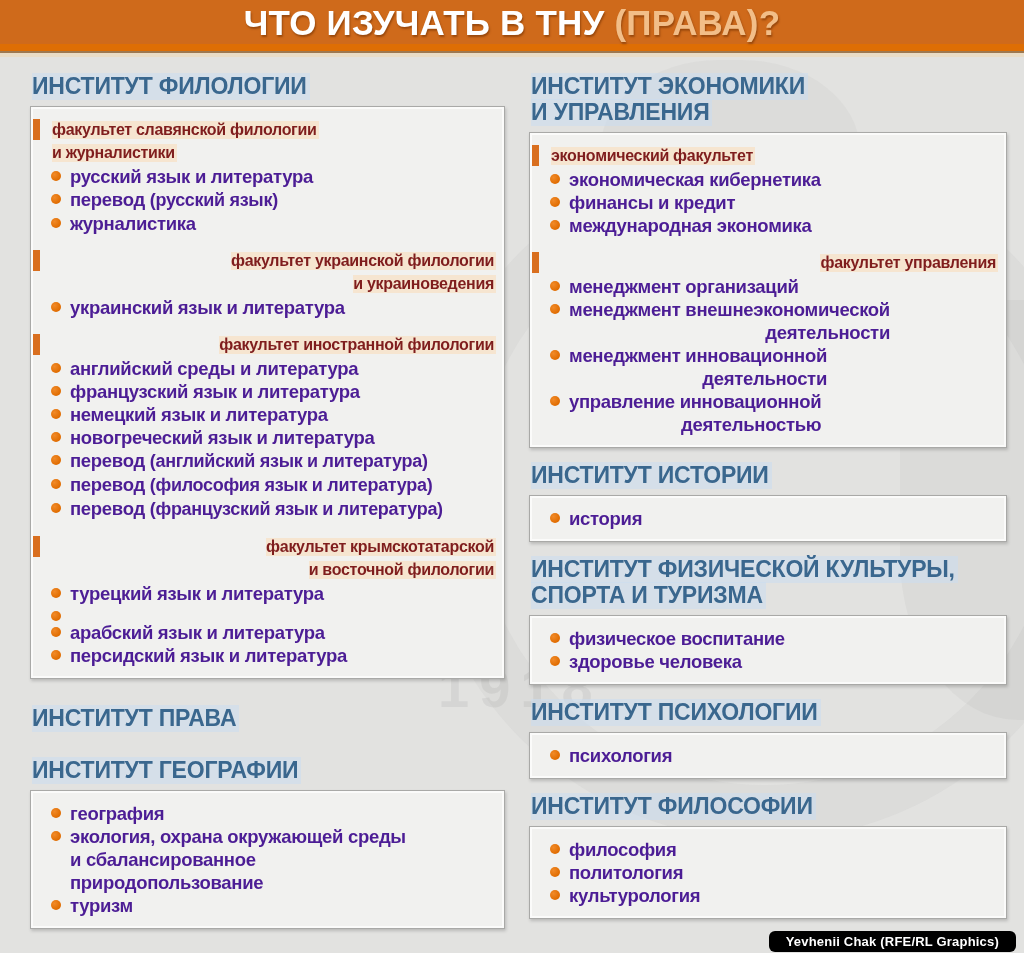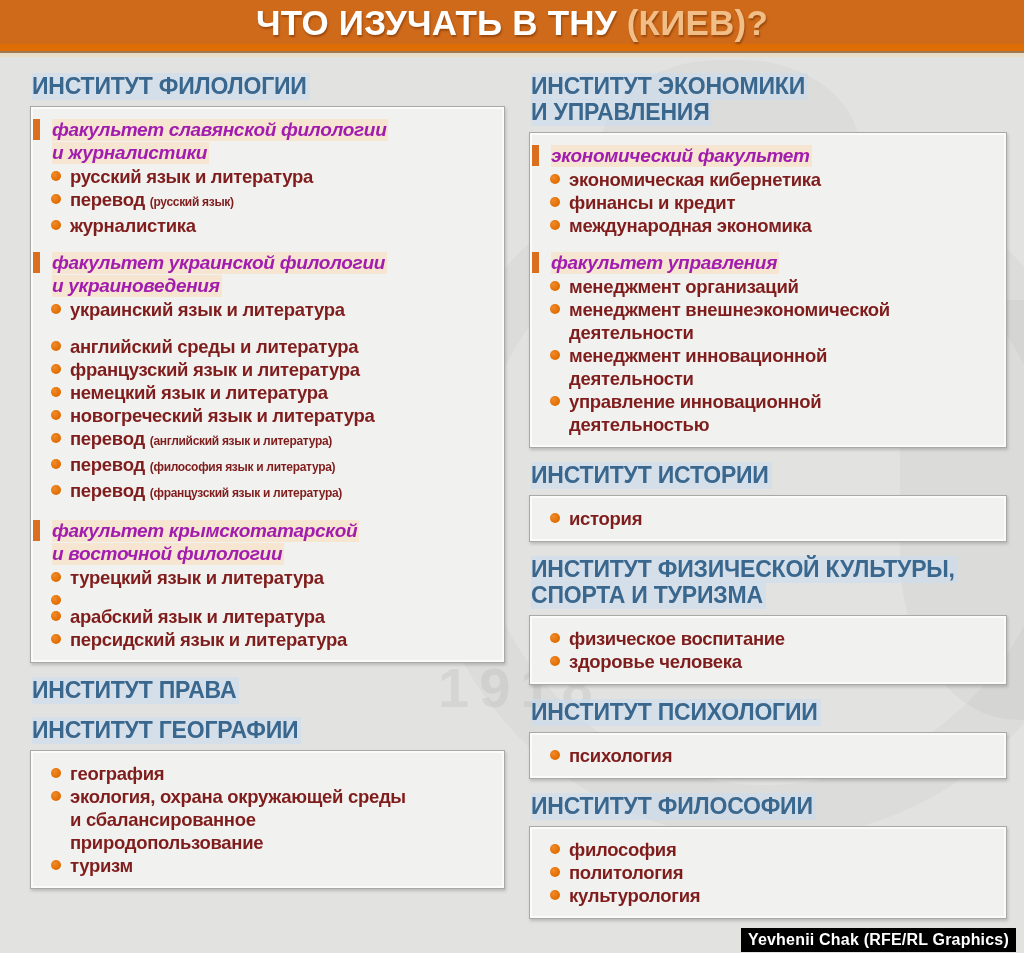--- a/index.html
+++ b/index.html
@@ -25,68 +25,68 @@
     margin:0;padding:0 0 12px 0;font-size:35px;font-weight:bold;color:#FFFFFF;
     letter-spacing:0.2px;text-shadow:1px 2px 2px rgba(110,45,0,0.55);white-space:nowrap;
   }
   .banner h1 .paren{color:#F2BE88;}
 
   .content{display:flex;gap:24px;padding:16px 19px 0 30px;position:relative;}
   .col{width:475px;flex:0 0 475px;}
   .col:last-child{width:478px;flex:0 0 478px;}
 
   section{margin-bottom:14px;}
-  .col.left section{margin-bottom:14px;}
+  .col.left section{margin-bottom:26px;}
 
   h2.institute{
     margin:0 0 7px 2px;font-size:23px;line-height:26px;font-weight:bold;
     color:#3A678E;letter-spacing:-0.2px;white-space:pre-line;
   }
   h2.institute .hl{background:rgba(203,221,240,0.55);box-decoration-break:clone;-webkit-box-decoration-break:clone;padding:0 3px 1px 0;}
 
   .box{
     background:#F1F1EF;border:1px solid #A9A9A7;
     box-shadow:inset 0 0 0 2px #FBFBFA,1px 2px 3px rgba(0,0,0,0.18);
     padding:11px 8px 11px 13px;position:relative;
   }
-  .group + .group{margin-top:14px;}
+  .group + .group{margin-top:14px;text-align:right;}
 
   .faculty{
-    position:relative;color:#a21caf;font-weight:bold;font-size:19px;line-height:23px;
-    letter-spacing:-0.3px;padding-left:8px;margin-bottom:1px;white-space:pre-line;font-style:italic;
+    position:relative;color:#7f1d1d;font-weight:bold;font-size:16px;line-height:23px;
+    letter-spacing:-0.3px;padding-left:8px;margin-bottom:1px;white-space:pre-line;
   }
   .faculty::before{
     content:"";position:absolute;left:-11px;top:1px;width:7px;height:21px;background:#D96F1F;
   }
   .faculty .hl{background:rgba(250,219,183,0.55);box-decoration-break:clone;-webkit-box-decoration-break:clone;padding:0 2px 1px 0;}
 
-  .course{display:flex;align-items:flex-start;color:#7f1d1d;font-weight:bold;font-size:18.5px;line-height:23px;letter-spacing:-0.3px;}
+  .course{display:flex;align-items:flex-start;color:#4c1d95;font-weight:bold;font-size:18.5px;line-height:23px;letter-spacing:-0.3px;}
   .bullet{
     flex:0 0 10px;width:10px;height:10px;border-radius:50%;
     background:radial-gradient(circle at 35% 35%,#F18A28 0%,#E06C00 70%);
     margin:6px 9px 0 7px;
   }
   .course .text{white-space:pre-line;}
-  .course .note{font-size:12px;}
+  .course .note{font-size:18px;}
 
   .credit{
     position:absolute;right:8px;bottom:1px;background:#000000;color:#FFFFFF;
-    font-size:16px;font-weight:bold;padding:3px 7px;letter-spacing:0.2px;
+    font-size:13px;font-weight:bold;padding:3px 17px;letter-spacing:0.2px;border-radius:6px;
   }
 </style>
 </head>
 <body>
 
 <div class="wm wm-circle"></div>
 <div class="wm wm-blob"></div>
 <div class="wm wm-blob2"></div>
 <div class="wm wm-year">1918</div>
 
 <header class="banner">
-  <h1><span>ЧТО ИЗУЧАТЬ В ТНУ </span><span class="paren">(КИЕВ)?</span></h1>
+  <h1><span>ЧТО ИЗУЧАТЬ В ТНУ </span><span class="paren">(ПРАВА)?</span></h1>
 </header>
 
 <div class="content">
   <div class="col left">
   <section>
     <h2 class="institute"><span class="hl">ИНСТИТУТ ФИЛОЛОГИИ</span></h2>
     <div class="box">
           <div class="group">
             <div class="faculty"><span class="hl">факультет славянской филологии
 и журналистики</span></div>
@@ -105,20 +105,21 @@
           </div>
           <div class="group">
             <div class="faculty"><span class="hl">факультет украинской филологии
 и украиноведения</span></div>
             <div class="course">
               <span class="bullet"></span>
               <span class="text">украинский язык и литература</span>
             </div>
           </div>
           <div class="group">
+            <div class="faculty"><span class="hl">факультет иностранной филологии</span></div>
             <div class="course">
               <span class="bullet"></span>
               <span class="text">английский среды и литература</span>
             </div>
             <div class="course">
               <span class="bullet"></span>
               <span class="text">французский язык и литература</span>
             </div>
             <div class="course">
               <span class="bullet"></span>

